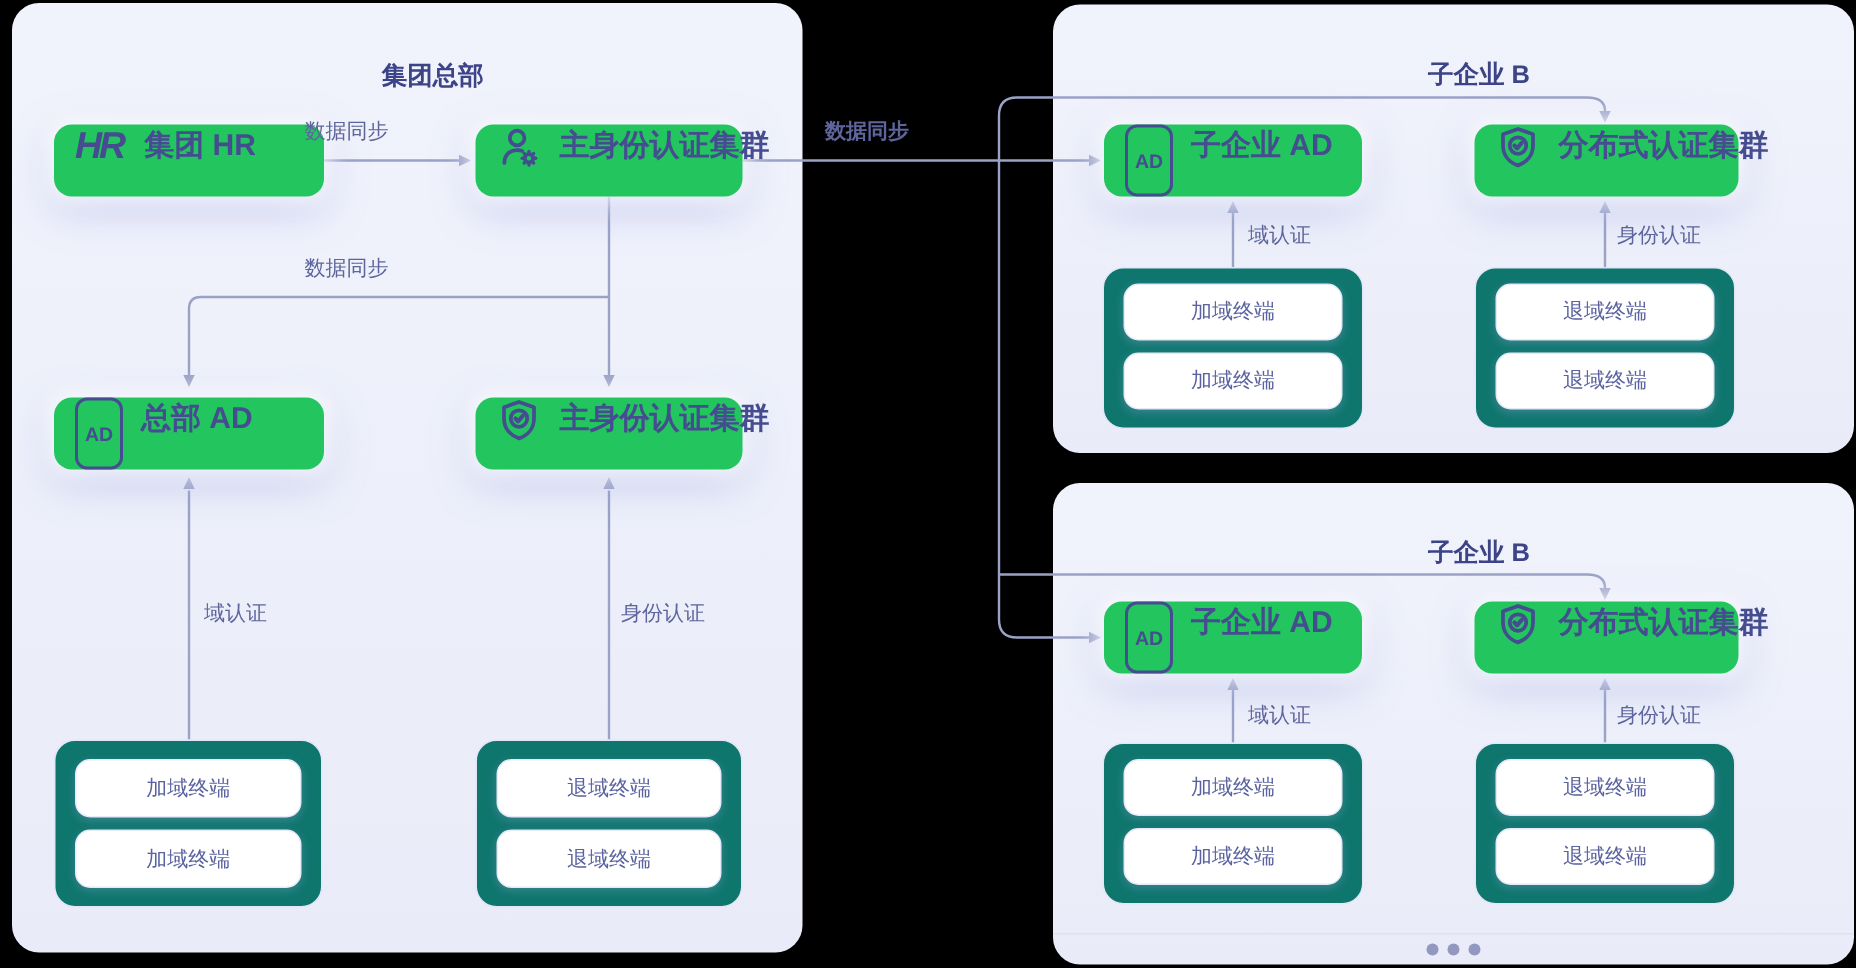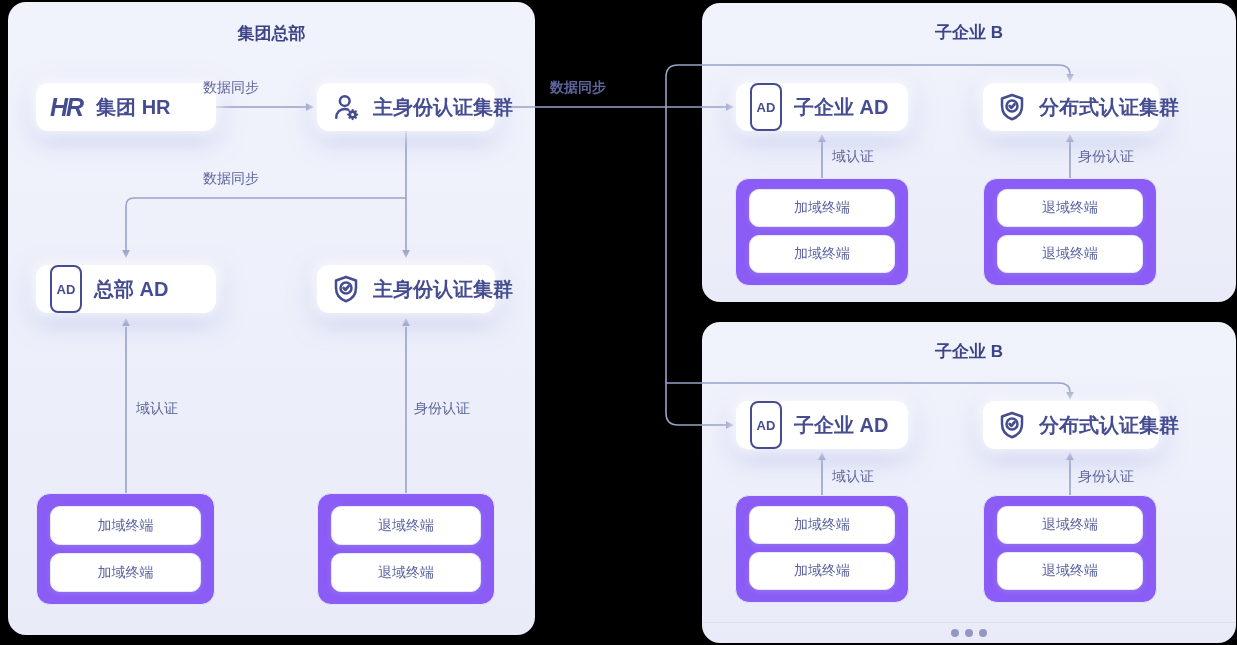--- a/index.html
+++ b/index.html
@@ -6,39 +6,39 @@
   *{box-sizing:border-box;}
   body{font-family:"Liberation Sans","DejaVu Sans",sans-serif;}
   .canvas{position:relative;width:1237px;height:645px;background:#000;overflow:hidden;}
 
   
   .panel{position:absolute;border-radius:18px;background:linear-gradient(180deg,#f1f3fc 0%,#e9ecf8 100%);}
   .panel-hq{left:8px;top:2px;width:527px;height:633px;}
   .panel-st{left:702px;top:3px;width:534px;height:299px;}
   .panel-sb{left:702px;top:322px;width:534px;height:321px;overflow:hidden;}
   .panel-title{position:absolute;top:18px;left:0;width:100%;text-align:center;
-    font-size:17px;font-weight:700;color:#3c4386;margin:0;}
+    font-size:17px;font-weight:700;color:#3c4386;margin:17px;}
   .panel-hq .panel-title{top:20px;}
 
   
   svg.edges{position:absolute;left:0;top:0;z-index:3;pointer-events:none;}
 
   
-  .node{position:absolute;z-index:4;height:48px;border-radius:12px;background:#ffffff;
-    display:flex;align-items:center;padding:0 14px;gap:12px;
+  .node{position:absolute;z-index:4;height:48px;border-radius:12px;background:#22c55e;
+    display:flex;padding:0 14px;gap:12px;
     box-shadow:0 0 14px 4px rgba(255,255,255,.85),0 8px 26px rgba(150,160,222,.55);}
   .node-label{font-size:20px;font-weight:700;color:#454d90;white-space:nowrap;}
   .hr-logo{font-size:25px;font-weight:800;font-style:italic;color:#454d90;letter-spacing:-2px;padding-right:2px;}
   .ad-badge{width:32px;height:48px;border:2px solid #454d90;border-radius:8px;
     display:flex;align-items:center;justify-content:center;
     font-size:13px;font-weight:800;color:#454d90;flex:0 0 auto;}
   .svg-icon{flex:0 0 auto;display:block;}
 
   
-  .tgroup{position:absolute;z-index:4;border-radius:14px;background:#8b5cf6;
+  .tgroup{position:absolute;z-index:4;border-radius:14px;background:#0f766e;
     border:1px solid #e2e6f5;padding:12px 13px;display:flex;flex-direction:column;gap:8px;}
   .tbox{height:40px;border-radius:10px;background:#ffffff;border:1px solid #e6e9f7;
     display:flex;align-items:center;justify-content:center;
     font-size:14px;font-weight:500;color:#5a63a0;box-shadow:0 2px 6px rgba(170,180,230,.25);}
 
   
   .edge-label{position:absolute;z-index:4;font-size:14px;font-weight:500;color:#5d659c;white-space:nowrap;}
   .edge-label.centered{text-align:left;width:104px;}
   .edge-label.trunk{font-weight:600;}
 

